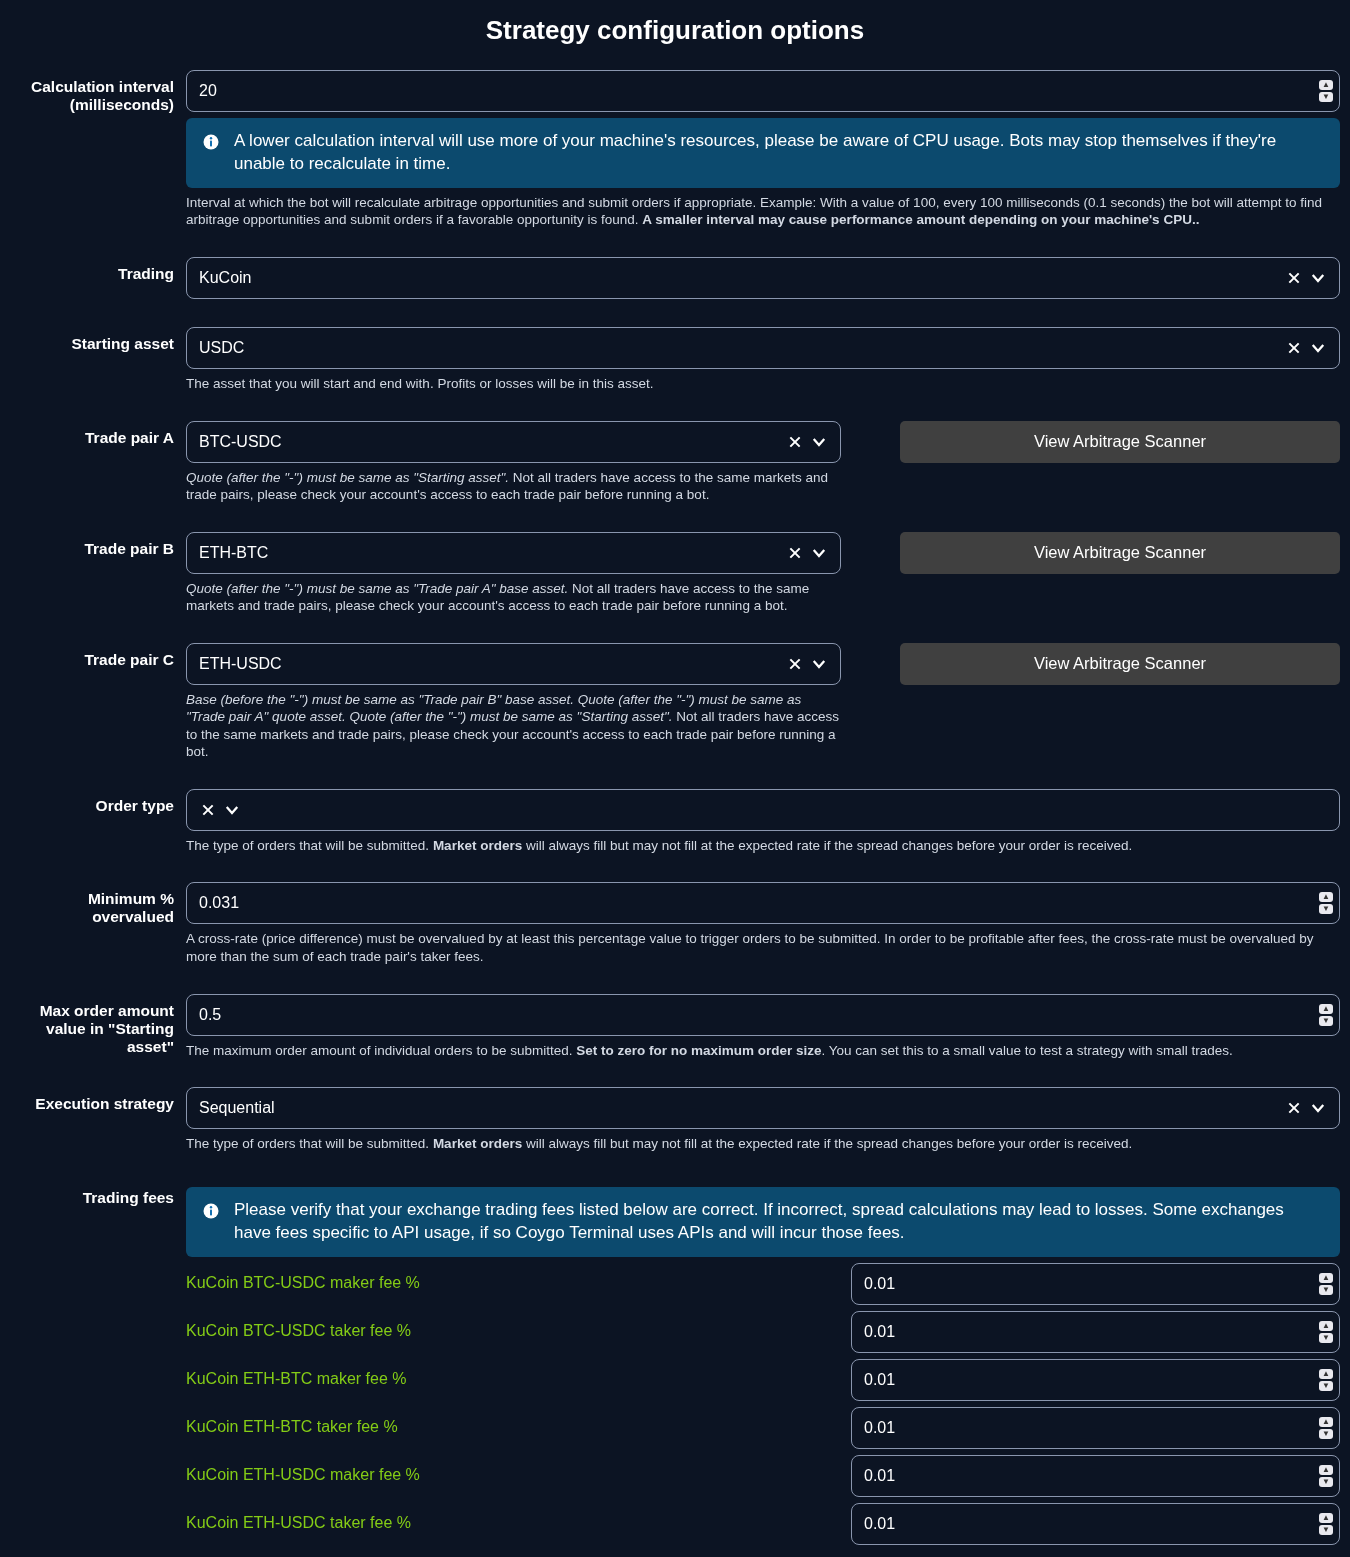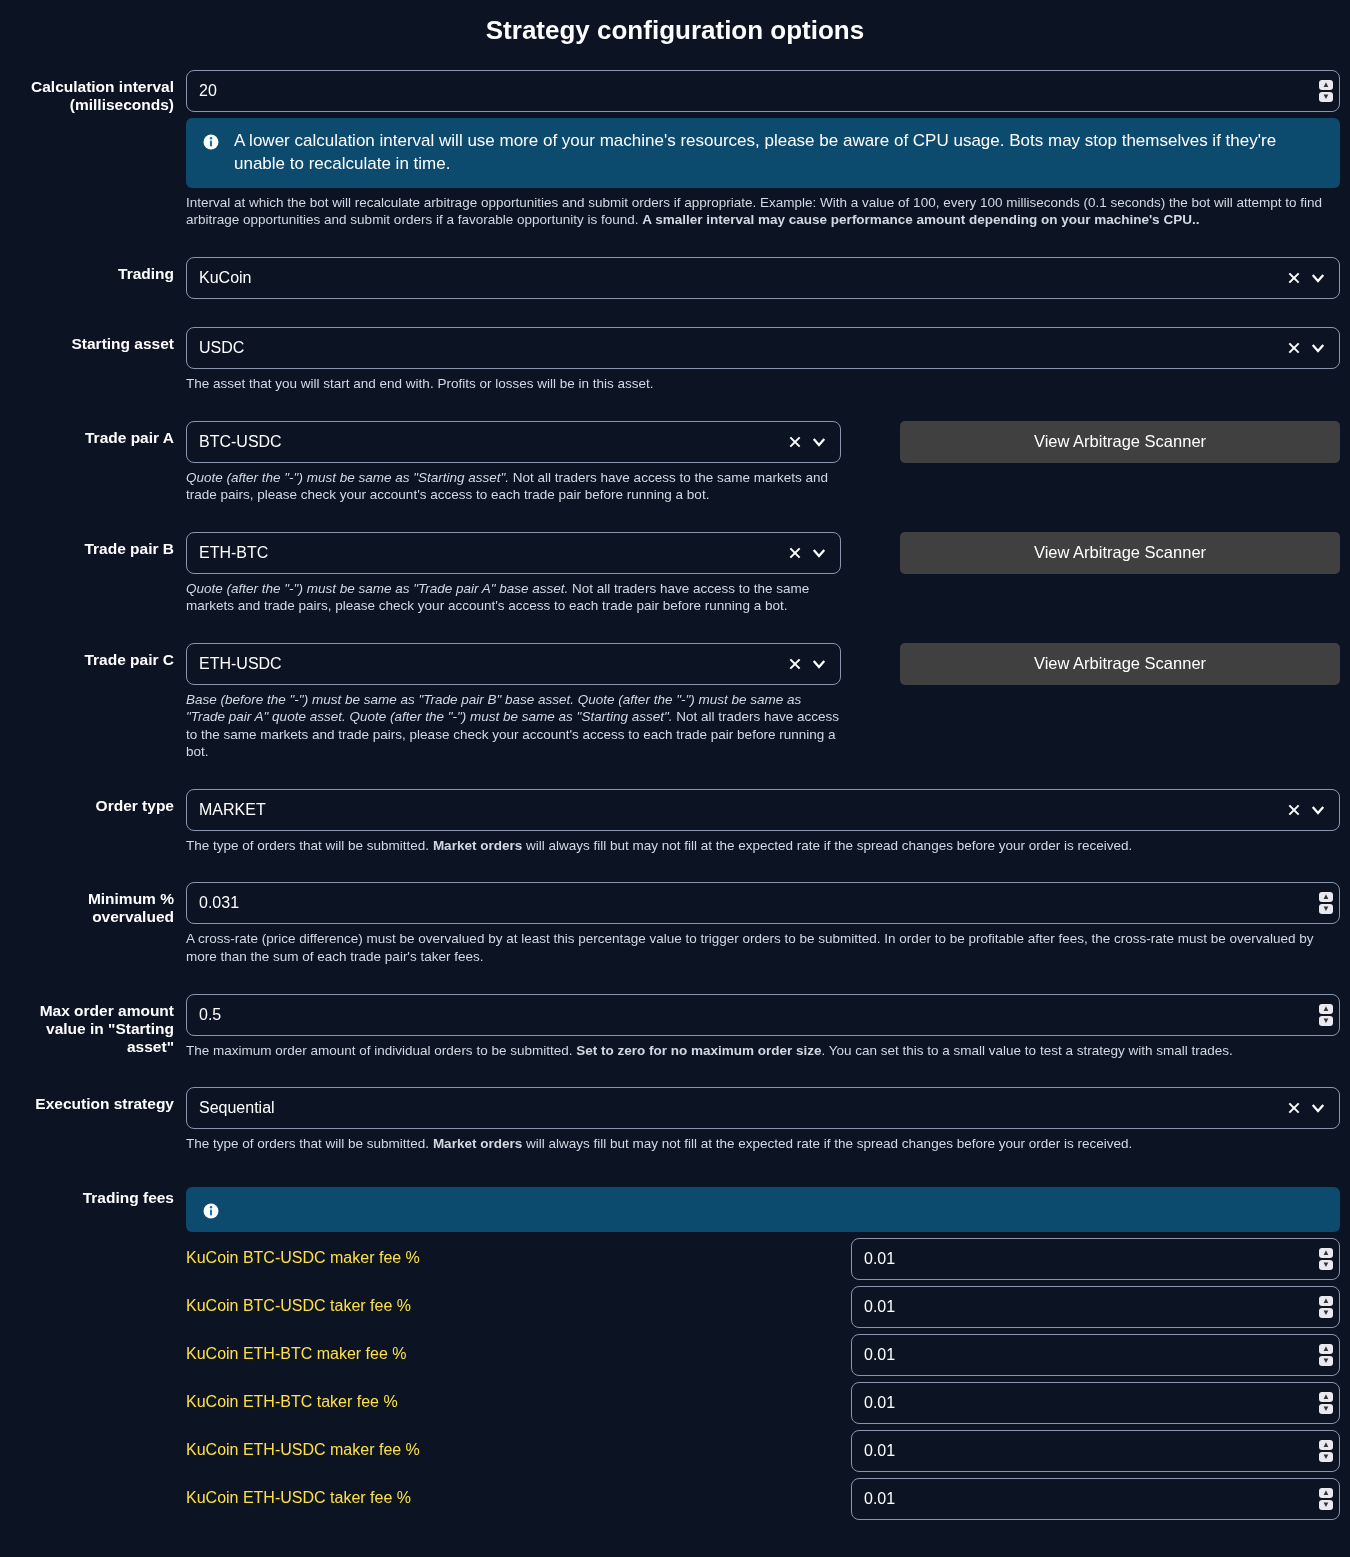--- a/index.html
+++ b/index.html
@@ -131,21 +131,21 @@
   }
   .section-gap { height: 18px; }
   .fee-row {
     display: flex;
     align-items: center;
     margin-top: 6px;
     gap: 12px;
   }
   .fee-label {
     flex: 1;
-    color: #fde047;
+    color: #84cc16;
     font-size: 16px;
     padding: 10px 0 12px 0;
   }
   .fee-input { width: 489px; }
   svg { display: block; }
 </style>
 </head>
 <body>
 
 <h1>Strategy configuration options</h1>
@@ -307,21 +307,20 @@
     <button class="scanner-btn">View Arbitrage Scanner</button>
   </div>
 </div>
 
 <div class="section-gap"></div>
 
 <div class="row">
   <div class="label">Order type</div>
   <div class="field">
     <div class="select-box">
-      <span class="value">MARKET</span>
       <div class="icons">
         <span class="icon">
             <svg viewBox="0 0 24 24" width="16" height="16" stroke="#fff" stroke-width="3" fill="none">
               <path d="M5 5 L19 19 M19 5 L5 19"></path>
             </svg>
           </span>
         <span class="icon">
             <svg viewBox="0 0 24 24" width="18" height="18" stroke="#fff" stroke-width="3" fill="none">
               <path d="M5 8 L12 16 L19 8"></path>
             </svg>
@@ -398,20 +397,21 @@
 
 <div class="row">
   <div class="label">Trading fees</div>
   <div class="field">
     <div class="info-banner">
       <svg class="info-icon" viewBox="0 0 24 24" fill="#fff">
           <circle cx="12" cy="12" r="10" fill="#fff"></circle>
           <circle cx="12" cy="7" r="1.6" fill="#0d6eb1"></circle>
           <rect x="10.7" y="10" width="2.6" height="8" rx="1" fill="#0d6eb1"></rect>
         </svg>
+      <div>Please verify that your exchange trading fees listed below are correct. If incorrect, spread calculations may lead to losses. Some exchanges have fees specific to API usage, if so Coygo Terminal uses APIs and will incur those fees.</div>
     </div>
     <div id="fee-rows">
         <div class="fee-row">
     <div class="fee-label">KuCoin BTC-USDC maker fee %</div>
     <div class="input-box fee-input">
       <span class="value">0.01</span>
       <div class="spinner">
               <div class="btn">▲</div>
               <div class="btn">▼</div>
             </div>

